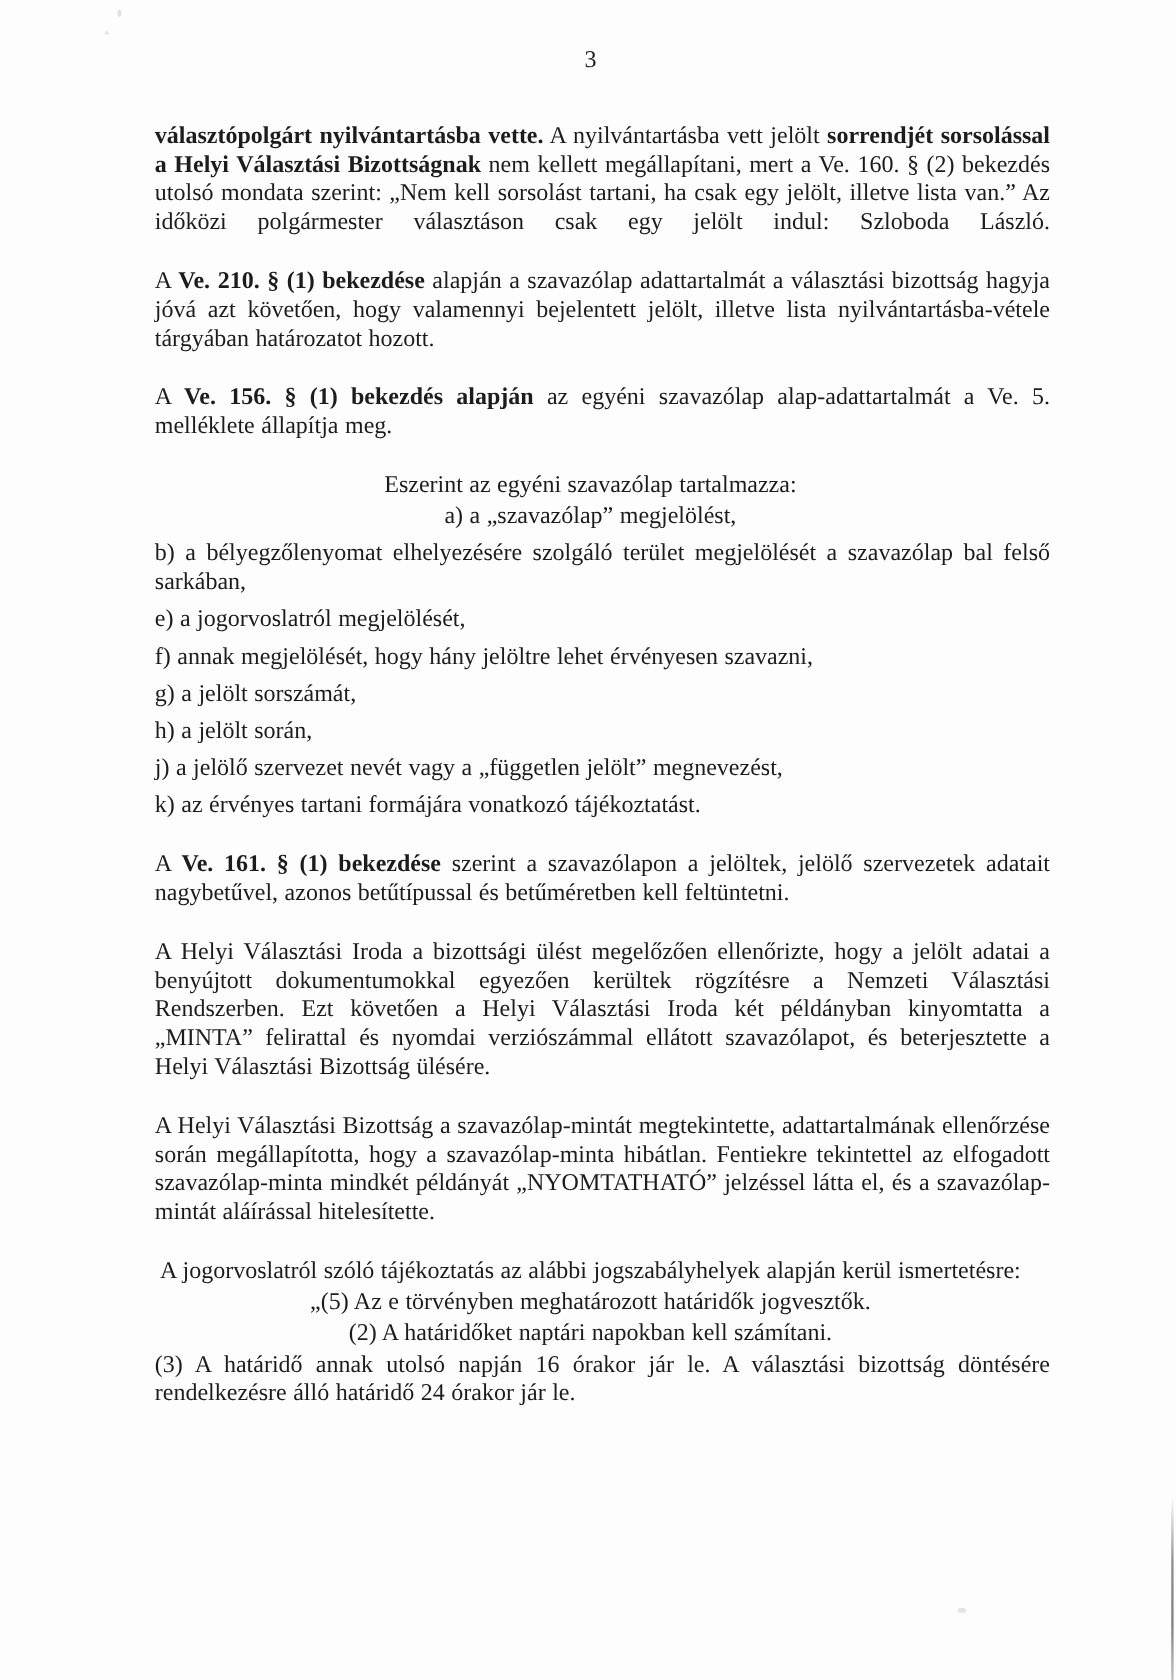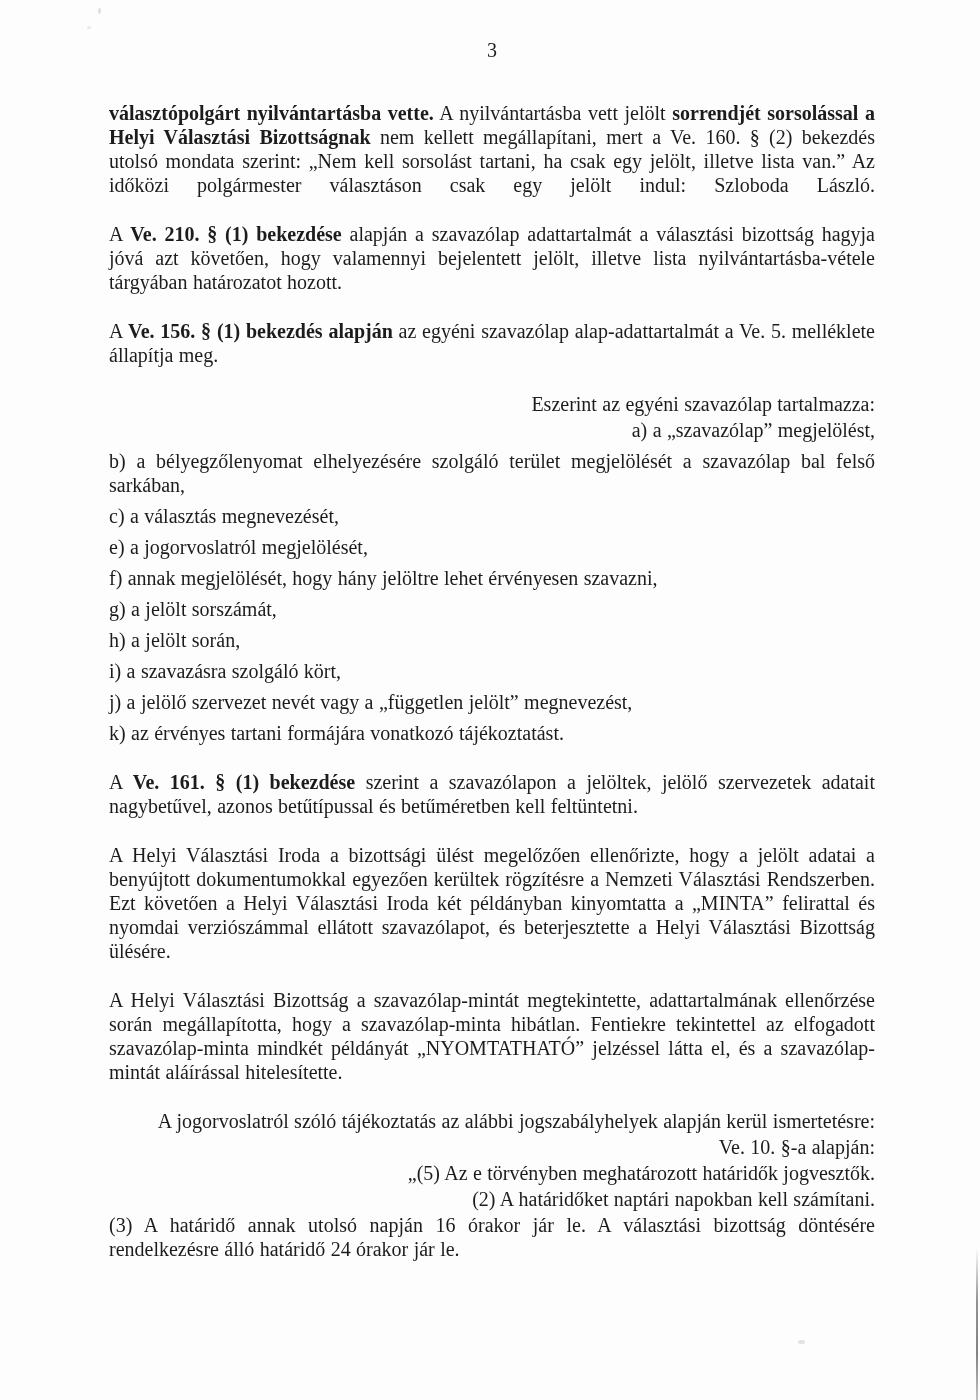--- a/index.html
+++ b/index.html
@@ -27,22 +27,22 @@
     text-align: center;
     font-size: 20px;
     line-height: 24px;
   }
   .blk {
     font-size: 20px;
     line-height: 24px;
     margin: 25px 0 0 0;
     word-spacing: 0.02em;
   }
-  .para { text-align: justify; }
-  .line { text-align: right; }
+  .para { text-align: justify; margin-left: 20px; }
+  .line { text-align: center; }
   .jlast { text-align-last: justify; }
   .first { margin-top: 39px; }
   .tight { margin-top: 2px; }
   .listitem { margin-top: 7px; }
   .b { font-weight: 700; }
   
   .speck {
     position: absolute;
     background: #c9c9c9;
     border-radius: 50%;
@@ -70,30 +70,27 @@
 
 <div class="page-column">
   <div class="page-number">3</div>
   <div id="doc-body">
       <p class="blk para jlast first"><span class="b">választópolgárt nyilvántartásba vette.</span><span> A nyilvántartásba vett jelölt </span><span class="b">sorrendjét sorsolással a Helyi Választási Bizottságnak</span><span> nem kellett megállapítani, mert a Ve. 160. § (2) bekezdés utolsó mondata szerint: „Nem kell sorsolást tartani, ha csak egy jelölt, illetve lista van.” Az időközi polgármester választáson csak egy jelölt indul: Szloboda László.</span></p>
       <p class="blk para"><span>A </span><span class="b">Ve. 210. § (1) bekezdése</span><span> alapján a szavazólap adattartalmát a választási bizottság hagyja jóvá azt követően, hogy valamennyi bejelentett jelölt, illetve lista nyilvántartásba-vétele tárgyában határozatot hozott.</span></p>
       <p class="blk para"><span>A </span><span class="b">Ve. 156. § (1) bekezdés alapján</span><span> az egyéni szavazólap alap-adattartalmát a Ve. 5. melléklete állapítja meg.</span></p>
       <p class="blk line"><span>Eszerint az egyéni szavazólap tartalmazza:</span></p>
       <p class="blk line tight"><span>a) a „szavazólap” megjelölést,</span></p>
       <p class="blk para listitem"><span>b) a bélyegzőlenyomat elhelyezésére szolgáló terület megjelölését a szavazólap bal felső sarkában,</span></p>
-      <p class="blk para listitem"><span>c) a választás megnevezését,</span></p>
       <p class="blk para listitem"><span>e) a jogorvoslatról megjelölését,</span></p>
       <p class="blk para listitem"><span>f) annak megjelölését, hogy hány jelöltre lehet érvényesen szavazni,</span></p>
       <p class="blk para listitem"><span>g) a jelölt sorszámát,</span></p>
       <p class="blk para listitem"><span>h) a jelölt során,</span></p>
-      <p class="blk para listitem"><span>i) a szavazásra szolgáló kört,</span></p>
       <p class="blk para listitem"><span>j) a jelölő szervezet nevét vagy a „független jelölt” megnevezést,</span></p>
       <p class="blk para listitem"><span>k) az érvényes tartani formájára vonatkozó tájékoztatást.</span></p>
       <p class="blk para"><span>A </span><span class="b">Ve. 161. § (1) bekezdése</span><span> szerint a szavazólapon a jelöltek, jelölő szervezetek adatait nagybetűvel, azonos betűtípussal és betűméretben kell feltüntetni.</span></p>
       <p class="blk para"><span>A Helyi Választási Iroda a bizottsági ülést megelőzően ellenőrizte, hogy a jelölt adatai a benyújtott dokumentumokkal egyezően kerültek rögzítésre a Nemzeti Választási Rendszerben. Ezt követően a Helyi Választási Iroda két példányban kinyomtatta a „MINTA” felirattal és nyomdai verziószámmal ellátott szavazólapot, és beterjesztette a Helyi Választási Bizottság ülésére.</span></p>
       <p class="blk para"><span>A Helyi Választási Bizottság a szavazólap-mintát megtekintette, adattartalmának ellenőrzése során megállapította, hogy a szavazólap-minta hibátlan. Fentiekre tekintettel az elfogadott szavazólap-minta mindkét példányát „NYOMTATHATÓ” jelzéssel látta el, és a szavazólap-mintát aláírással hitelesítette.</span></p>
       <p class="blk line"><span>A jogorvoslatról szóló tájékoztatás az alábbi jogszabályhelyek alapján kerül ismertetésre:</span></p>
-      <p class="blk line tight"><span>Ve. 10. §-a alapján:</span></p>
       <p class="blk line tight"><span>„(5) Az e törvényben meghatározott határidők jogvesztők.</span></p>
       <p class="blk line tight"><span>(2) A határidőket naptári napokban kell számítani.</span></p>
       <p class="blk para tight"><span>(3) A határidő annak utolsó napján 16 órakor jár le. A választási bizottság döntésére rendelkezésre álló határidő 24 órakor jár le.</span></p>
     </div>
 </div>
 
 </body></html>

